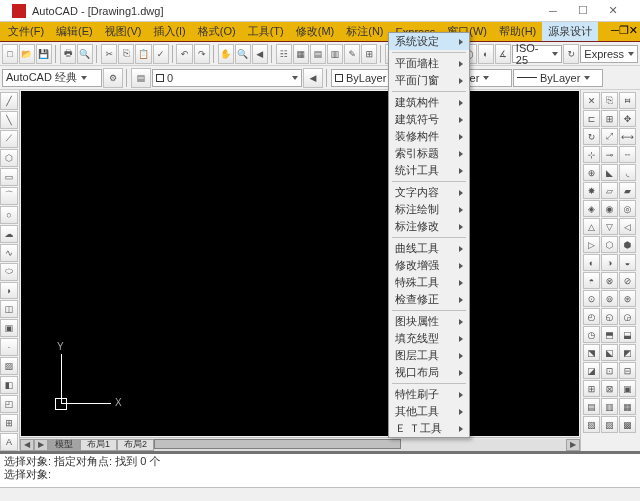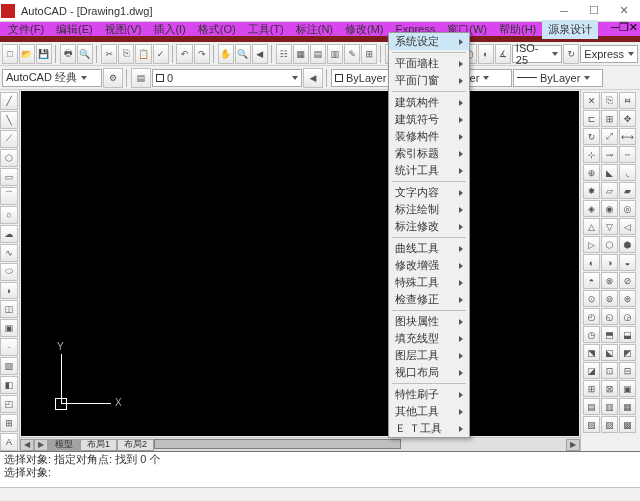--- a/index.html
+++ b/index.html
@@ -1,21 +1,21 @@
 <!DOCTYPE html>
 <html><head>
 <meta charset="utf-8">
 <style>
 *{margin:0;padding:0;box-sizing:border-box;font-family:"Microsoft YaHei",SimSun,sans-serif;font-size:11px;}
 body{background:#f0f0f0;width:640px;height:501px;overflow:hidden;position:relative;}
-.titlebar{height:22px;background:#fff;display:flex;align-items:center;padding:0 1px;border-bottom:1px solid #d0d0d0;}
+.titlebar{height:22px;background:#fff;display:flex;align-items:center;padding:0 12px;border-bottom:1px solid #d0d0d0;}
 .titlebar .app-icon{width:14px;height:14px;background:#c41e1e;margin-right:6px;}
 .titlebar .title{flex:1;color:#333;}
 .titlebar .wbtn{width:30px;height:20px;display:flex;align-items:center;justify-content:center;color:#666;}
-.menubar{height:20px;background:#d946ef;display:flex;align-items:center;padding:0 2px;border-bottom:6px solid #7f1d1d;}
+.menubar{height:20px;background:#eab308;display:flex;align-items:center;padding:0 2px;border-bottom:1px solid #7f1d1d;}
 .menubar .mitem{padding:2px 6px;color:#333;cursor:default;}
 .menubar .mitem.hl{background:#cde6f7;}
 .tb-row{height:24px;background:#f0f0f0;display:flex;align-items:center;padding:0 2px;gap:1px;border-bottom:1px solid #d0d0d0;overflow:hidden;}
 .tbtn{width:20px;height:20px;border:1px solid #c0c0c0;background:linear-gradient(#fff,#e8e8e8);display:inline-flex;align-items:center;justify-content:center;font-size:9px;color:#555;}
 .sep{width:2px;height:18px;border-left:1px solid #b0b0b0;margin:0 2px;}
 .sel{height:18px;border:1px solid #aaa;background:#fff;display:flex;align-items:center;padding:0 3px;font-size:10px;color:#333;}
 .sel .arr{margin-left:4px;border-left:3px solid transparent;border-right:3px solid transparent;border-top:4px solid #555;}
 .workspace{position:absolute;top:90px;bottom:50px;left:0;right:0;display:flex;}
 .ltools{width:20px;background:#f0f0f0;border-right:1px solid #c0c0c0;display:flex;flex-direction:column;gap:1px;padding-top:2px;}
 .ltools .tbtn{width:18px;height:18px;}
@@ -28,21 +28,21 @@
 .ucs-ylab{position:absolute;left:8px;bottom:70px;color:#aaa;font-size:10px;}
 .ucs-xlab{position:absolute;left:66px;bottom:14px;color:#aaa;font-size:10px;}
 .scrollbar-h{height:14px;background:#e8e8e8;border-top:1px solid #c0c0c0;display:flex;align-items:center;}
 .sb-btn{width:14px;height:12px;background:#d0d0d0;border:1px solid #a0a0a0;font-size:8px;display:flex;align-items:center;justify-content:center;color:#555;}
 .tab{height:12px;padding:0 6px;background:#e0e0e0;border:1px solid #a0a0a0;font-size:9px;color:#333;display:inline-flex;align-items:center;}
 .tab.active{background:#a3a3a3;}
 .sb-track{flex:1;background:#e0e0e0;height:12px;position:relative;}
 .sb-thumb{position:absolute;height:10px;background:#c0c0c0;border:1px solid #808080;top:0;}
 .rtools{width:60px;background:#f0f0f0;border-left:1px solid #c0c0c0;display:flex;flex-wrap:wrap;gap:1px;padding:2px;align-content:flex-start;}
 .rtools .tbtn{width:17px;height:17px;}
-.cmdarea{position:absolute;bottom:14px;left:0;right:0;height:36px;background:#fff;border-top:1px solid #737373;padding:1px 4px;font-size:10px;line-height:13px;color:#333;}
+.cmdarea{position:absolute;bottom:14px;left:0;right:0;height:36px;background:#fff;border-top:3px solid #737373;padding:1px 4px;font-size:10px;line-height:13px;color:#333;}
 .statusbar{position:absolute;bottom:0;left:0;right:0;height:14px;background:#f0f0f0;border-top:1px solid #c0c0c0;}
 .dropdown{position:absolute;top:32px;left:388px;width:82px;background:#f0f0f0;border:1px solid #999;box-shadow:2px 2px 4px rgba(0,0,0,.3);z-index:100;}
 .dd-item{height:17px;padding:0 6px;display:flex;align-items:center;justify-content:space-between;font-size:10px;color:#333;white-space:nowrap;}
 .dd-item.hl{background:#cde6f7;}
 .dd-sep{height:1px;background:#c0c0c0;margin:2px 3px;}
 .dd-arr{border-left:4px solid #555;border-top:3px solid transparent;border-bottom:3px solid transparent;}
 </style>
 </head>
 <body>
 
@@ -54,22 +54,22 @@
   <div class="wbtn">✕</div>
 </div>
 
 <div class="menubar">
   <span class="mitem">文件(F)</span>
   <span class="mitem">编辑(E)</span>
   <span class="mitem">视图(V)</span>
   <span class="mitem">插入(I)</span>
   <span class="mitem">格式(O)</span>
   <span class="mitem">工具(T)</span>
+  <span class="mitem">修改(M)</span>
   <span class="mitem">标注(N)</span>
-  <span class="mitem">修改(M)</span>
   <span class="mitem">Express</span>
   <span class="mitem">窗口(W)</span>
   <span class="mitem">帮助(H)</span>
   <span class="mitem hl">源泉设计</span>
   <span style="flex:1"></span>
   <div class="wbtn" style="height:16px">─</div>
   <div class="wbtn" style="height:16px">❐</div>
   <div class="wbtn" style="height:16px">✕</div>
 </div>
 

